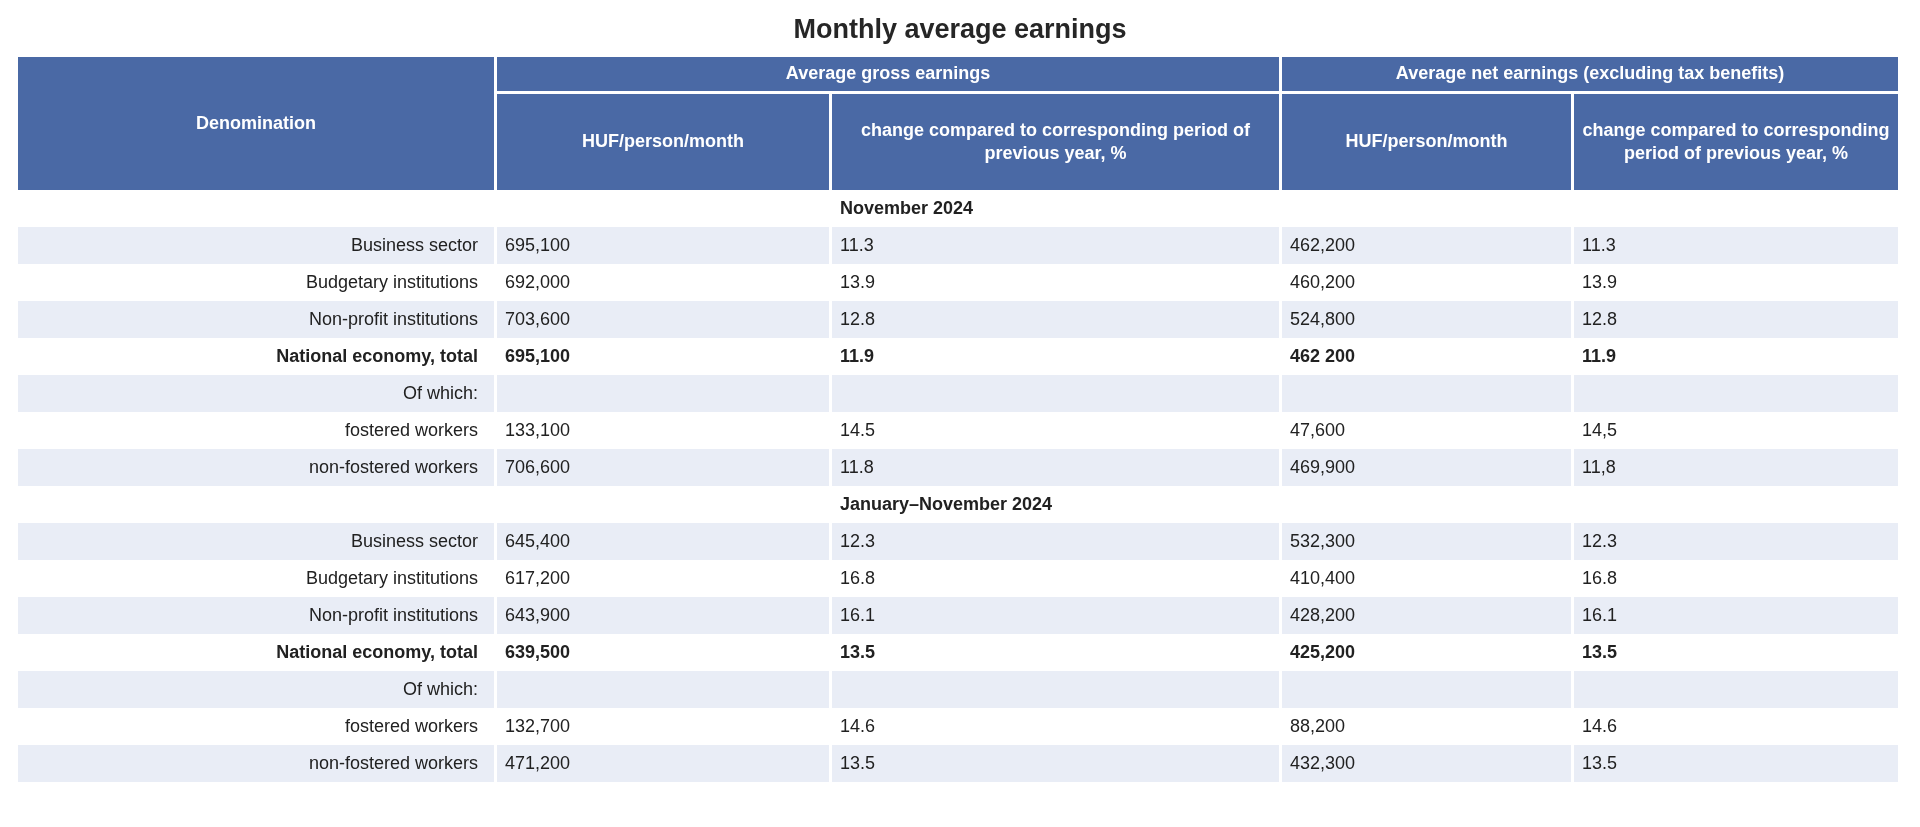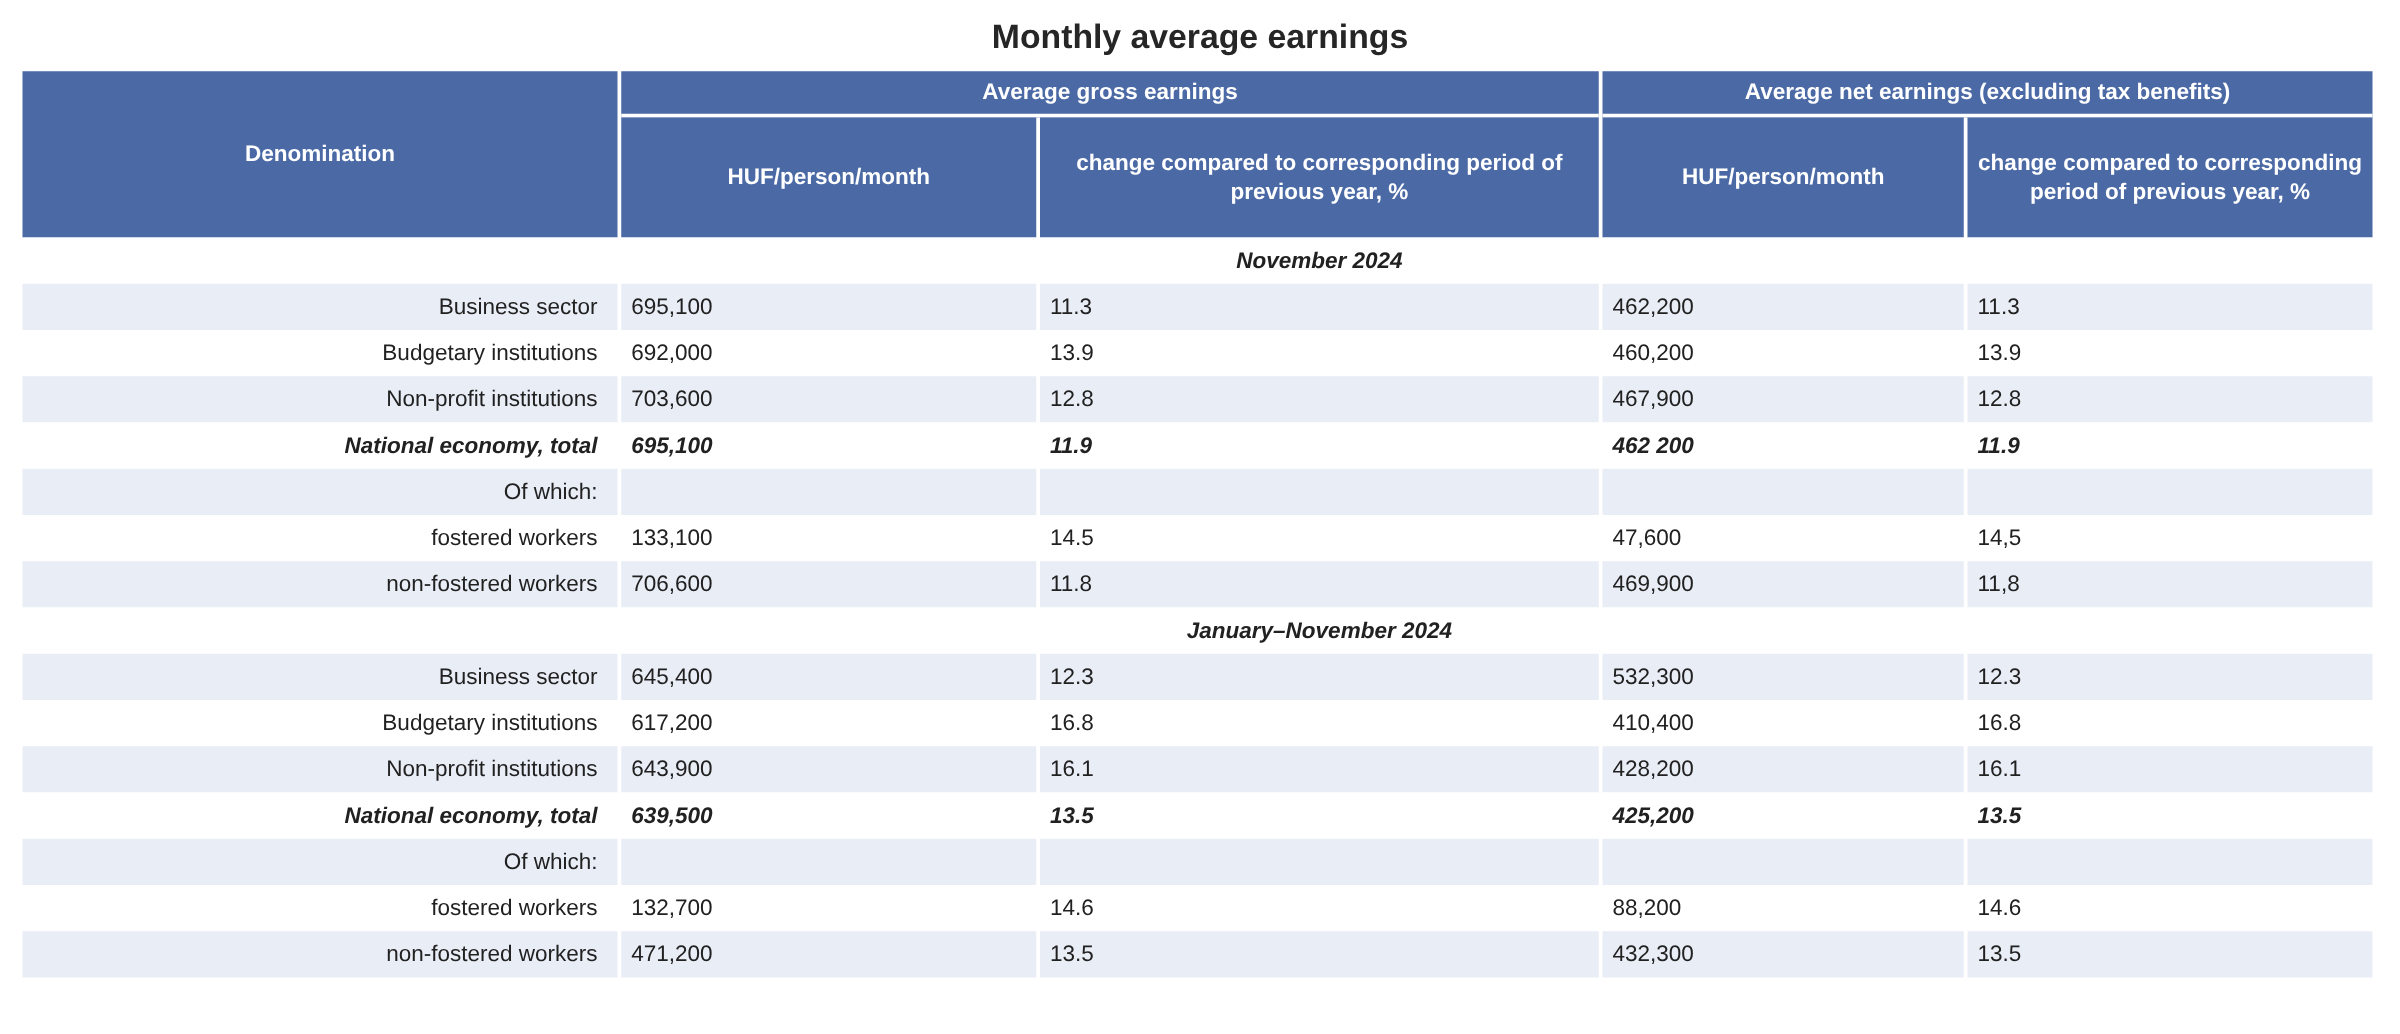--- a/index.html
+++ b/index.html
@@ -48,28 +48,27 @@
   }
   th.th-sub{ height:94px; }
   th.th-denom{ height:133px; }
   tbody td{
     height:37px;
     padding:0 16px 0 8px;
     vertical-align:middle;
     background:#ffffff;
   }
   tbody tr.stripe td{ background:var(--stripe-bg); }
-  tbody tr.bold td{ font-weight:700;font-style:italic; }
+  tbody tr.bold td{ font-weight:700; }
   td.cell-name{ text-align:right; }
   td.cell-num{ }
   td.section-label{
-    text-align:center;
+    text-align:left;
     font-weight:700;
     padding:0 8px;
-    font-style:italic;
   }
 </style>
 </head>
 <body>
 
 <h1 class="page-title">Monthly average earnings</h1>
 
 <table class="earnings">
   <colgroup>
     <col style="width:476px">
@@ -113,21 +112,21 @@
     <td class="cell-num">692,000</td>
     <td class="cell-num">13.9</td>
     <td class="cell-num">460,200</td>
     <td class="cell-num">13.9</td>
   </tr>
 
   <tr class="stripe">
     <td class="cell-name">Non-profit institutions</td>
     <td class="cell-num">703,600</td>
     <td class="cell-num">12.8</td>
-    <td class="cell-num">467,900</td>
+    <td class="cell-num">524,800</td>
     <td class="cell-num">12.8</td>
   </tr>
 
   <tr class="bold">
     <td class="cell-name">National economy, total</td>
     <td class="cell-num">695,100</td>
     <td class="cell-num">11.9</td>
     <td class="cell-num">462 200</td>
     <td class="cell-num">11.9</td>
   </tr>

